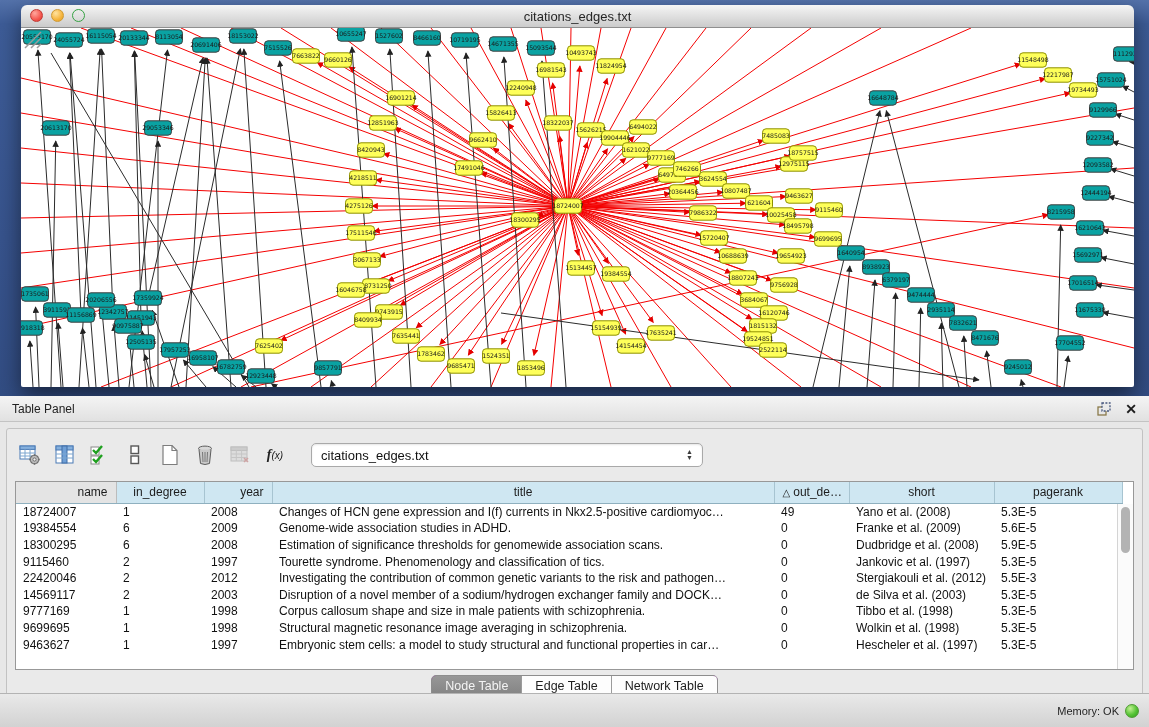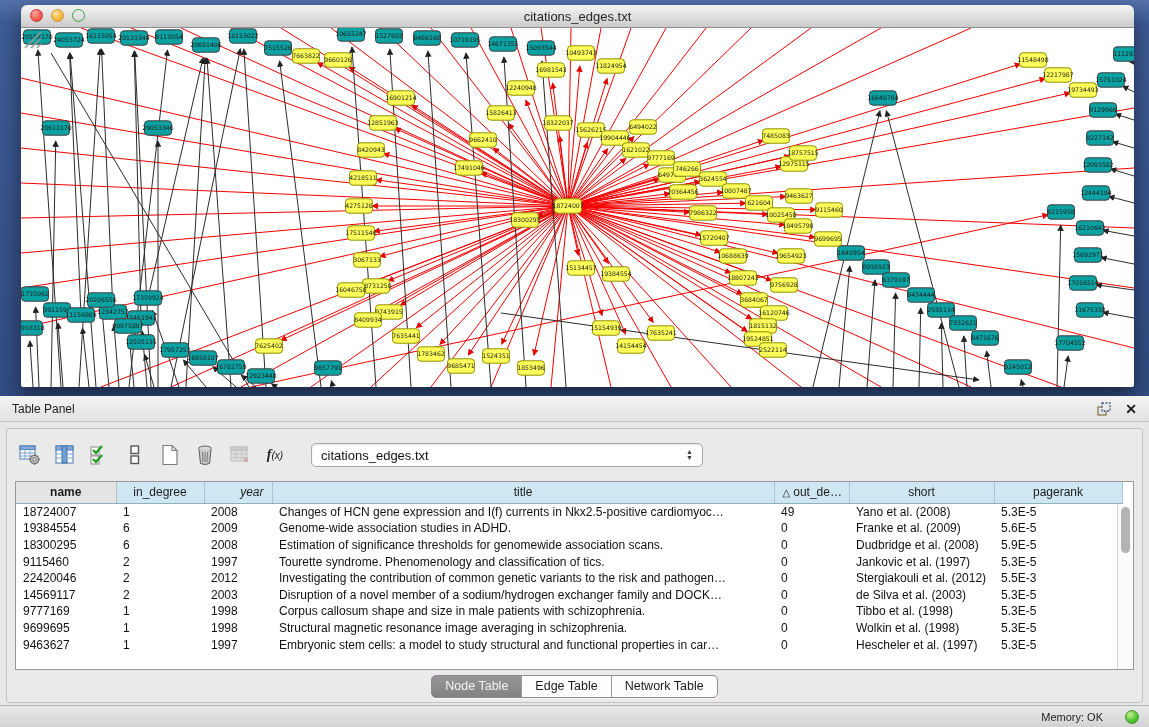--- a/index.html
+++ b/index.html
@@ -62,23 +62,23 @@
   .vscroll{position:absolute;right:0;top:22px;bottom:0;width:15px;background:#fbfbfb;
     border-left:1px solid #d4d4d4}
   .vthumb{position:absolute;left:3px;top:3px;width:9px;height:46px;border-radius:5px;background:#b3b3b3}
   .tabsbar{position:absolute;left:0;right:0;bottom:0;height:32px;display:flex;
     align-items:center;justify-content:center}
   .seg{display:flex;height:21px;border:1px solid #8d8d8d;border-radius:5px;overflow:hidden;
     background:#a21caf;box-shadow:0 1px 1px rgba(255,255,255,.7)}
   .seg .s{padding:0 13px;font-size:12.5px;line-height:21px;color:#1d1d1d;background:#fdfdfd}
   .seg .s + .s{border-left:1px solid #9b9b9b}
   .seg .s.sel{background:linear-gradient(#979797,#828282);color:#f4f4f4}
-  .statusbar{position:absolute;left:0;right:0;bottom:0;height:22px;
+  .statusbar{position:absolute;left:0;right:0;bottom:0;height:34px;
     background:linear-gradient(#e9e9e9,#d2d2d2);border-top:1px solid #b3b3b3;
-    display:flex;align-items:center;justify-content:flex-end;gap:22px;padding:0 10px;
+    display:flex;align-items:center;justify-content:flex-end;gap:6px;padding:0 10px;
     box-sizing:border-box;font-size:11px;color:#1f1f1f}
   .mem-dot{width:12px;height:12px;border-radius:50%;border:1px solid #4f9a33;
     background:radial-gradient(circle at 35% 30%,#c2f193,#55c335 55%,#2f9e1d)}
   .icon-svg{display:block}
 </style>
 </head>
 <body>
 
 <div class="blue-frame">
   <div class="mac-window">
@@ -609,23 +609,23 @@
             <col style="width: 100px;">
             <col style="width: 88px;">
             <col style="width: 68px;">
             <col style="width: 502px;">
             <col style="width: 75px;">
             <col style="width: 145px;">
             <col style="width: 128px;">
           </colgroup>
           <thead>
             <tr>
-              <th class="gray" style=" font-weight: bold;">name</th>
+              <th class="gray" style="text-align: right;">name</th>
               <th style="text-align: center;">in_degree</th>
-              <th style="text-align: right; font-style: italic;">year</th>
+              <th style="text-align: right;">year</th>
               <th style="text-align: center;">title</th>
               <th style="text-align: left;"><span class="sort-tri">△</span>out_de…</th>
               <th style="text-align: center;">short</th>
               <th style="text-align: center;">pagerank</th>
             </tr>
           </thead>
           <tbody>
             <tr>
               <td>18724007</td>
               <td>1</td>

